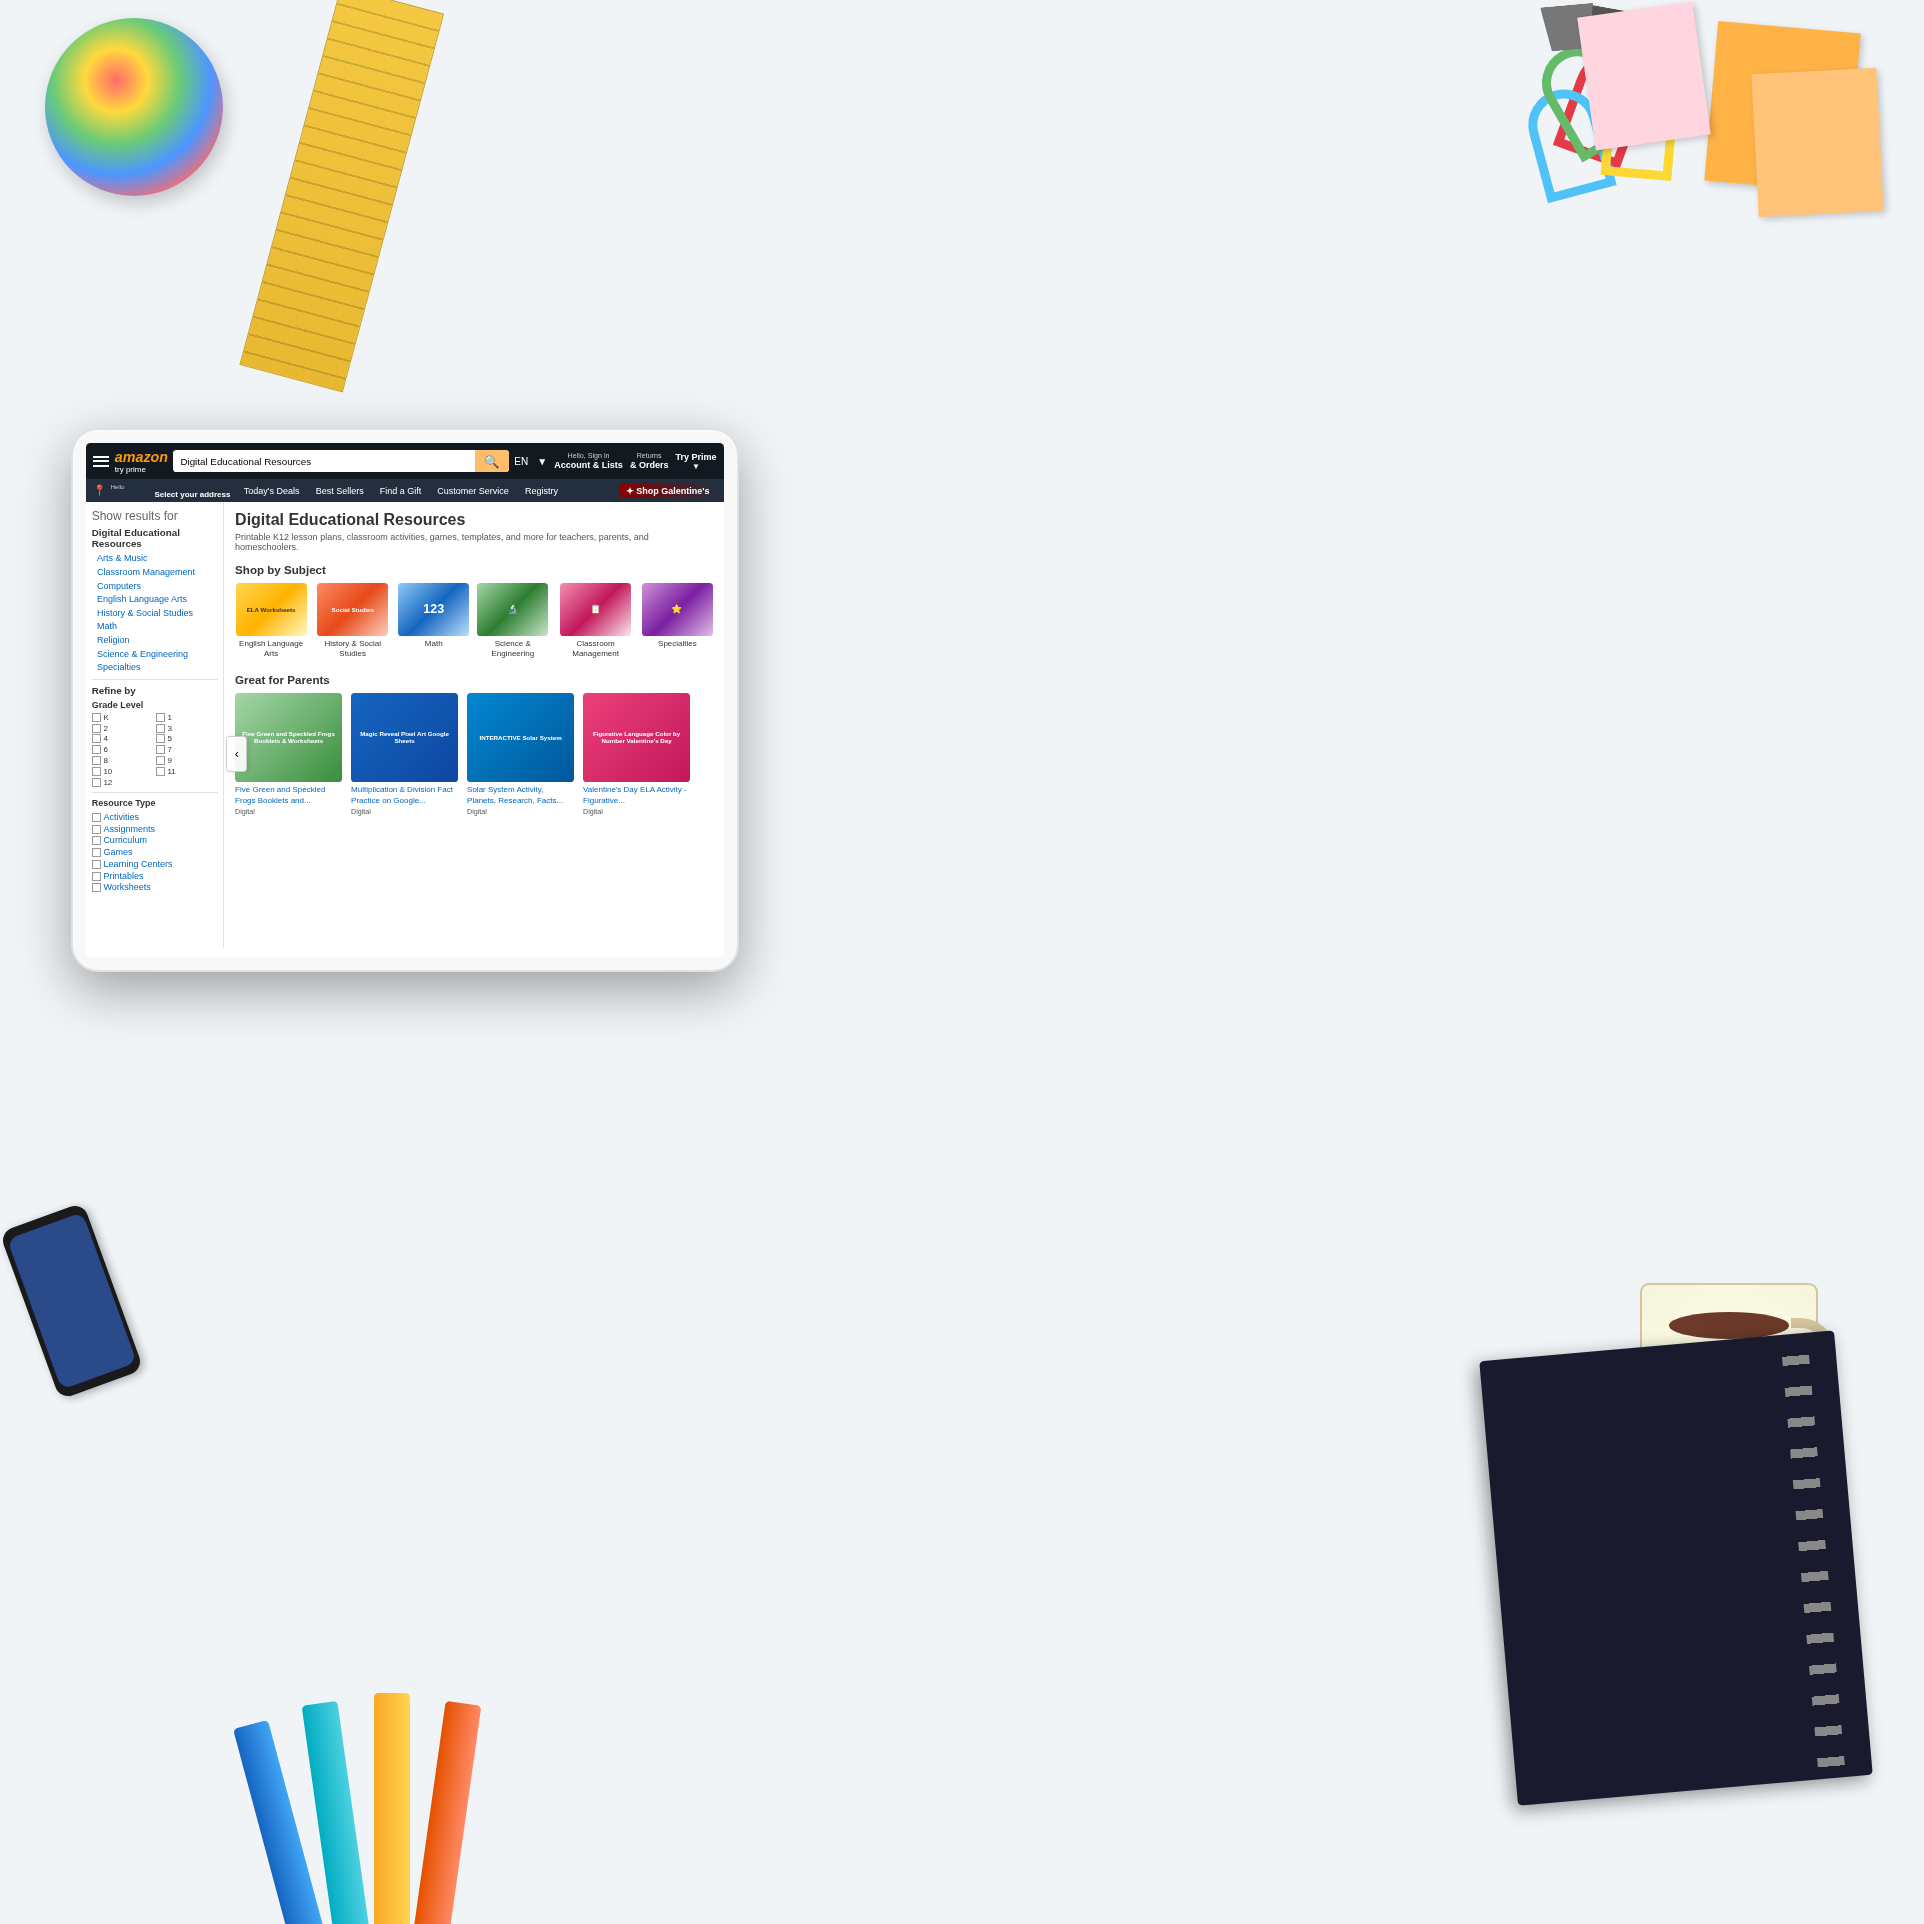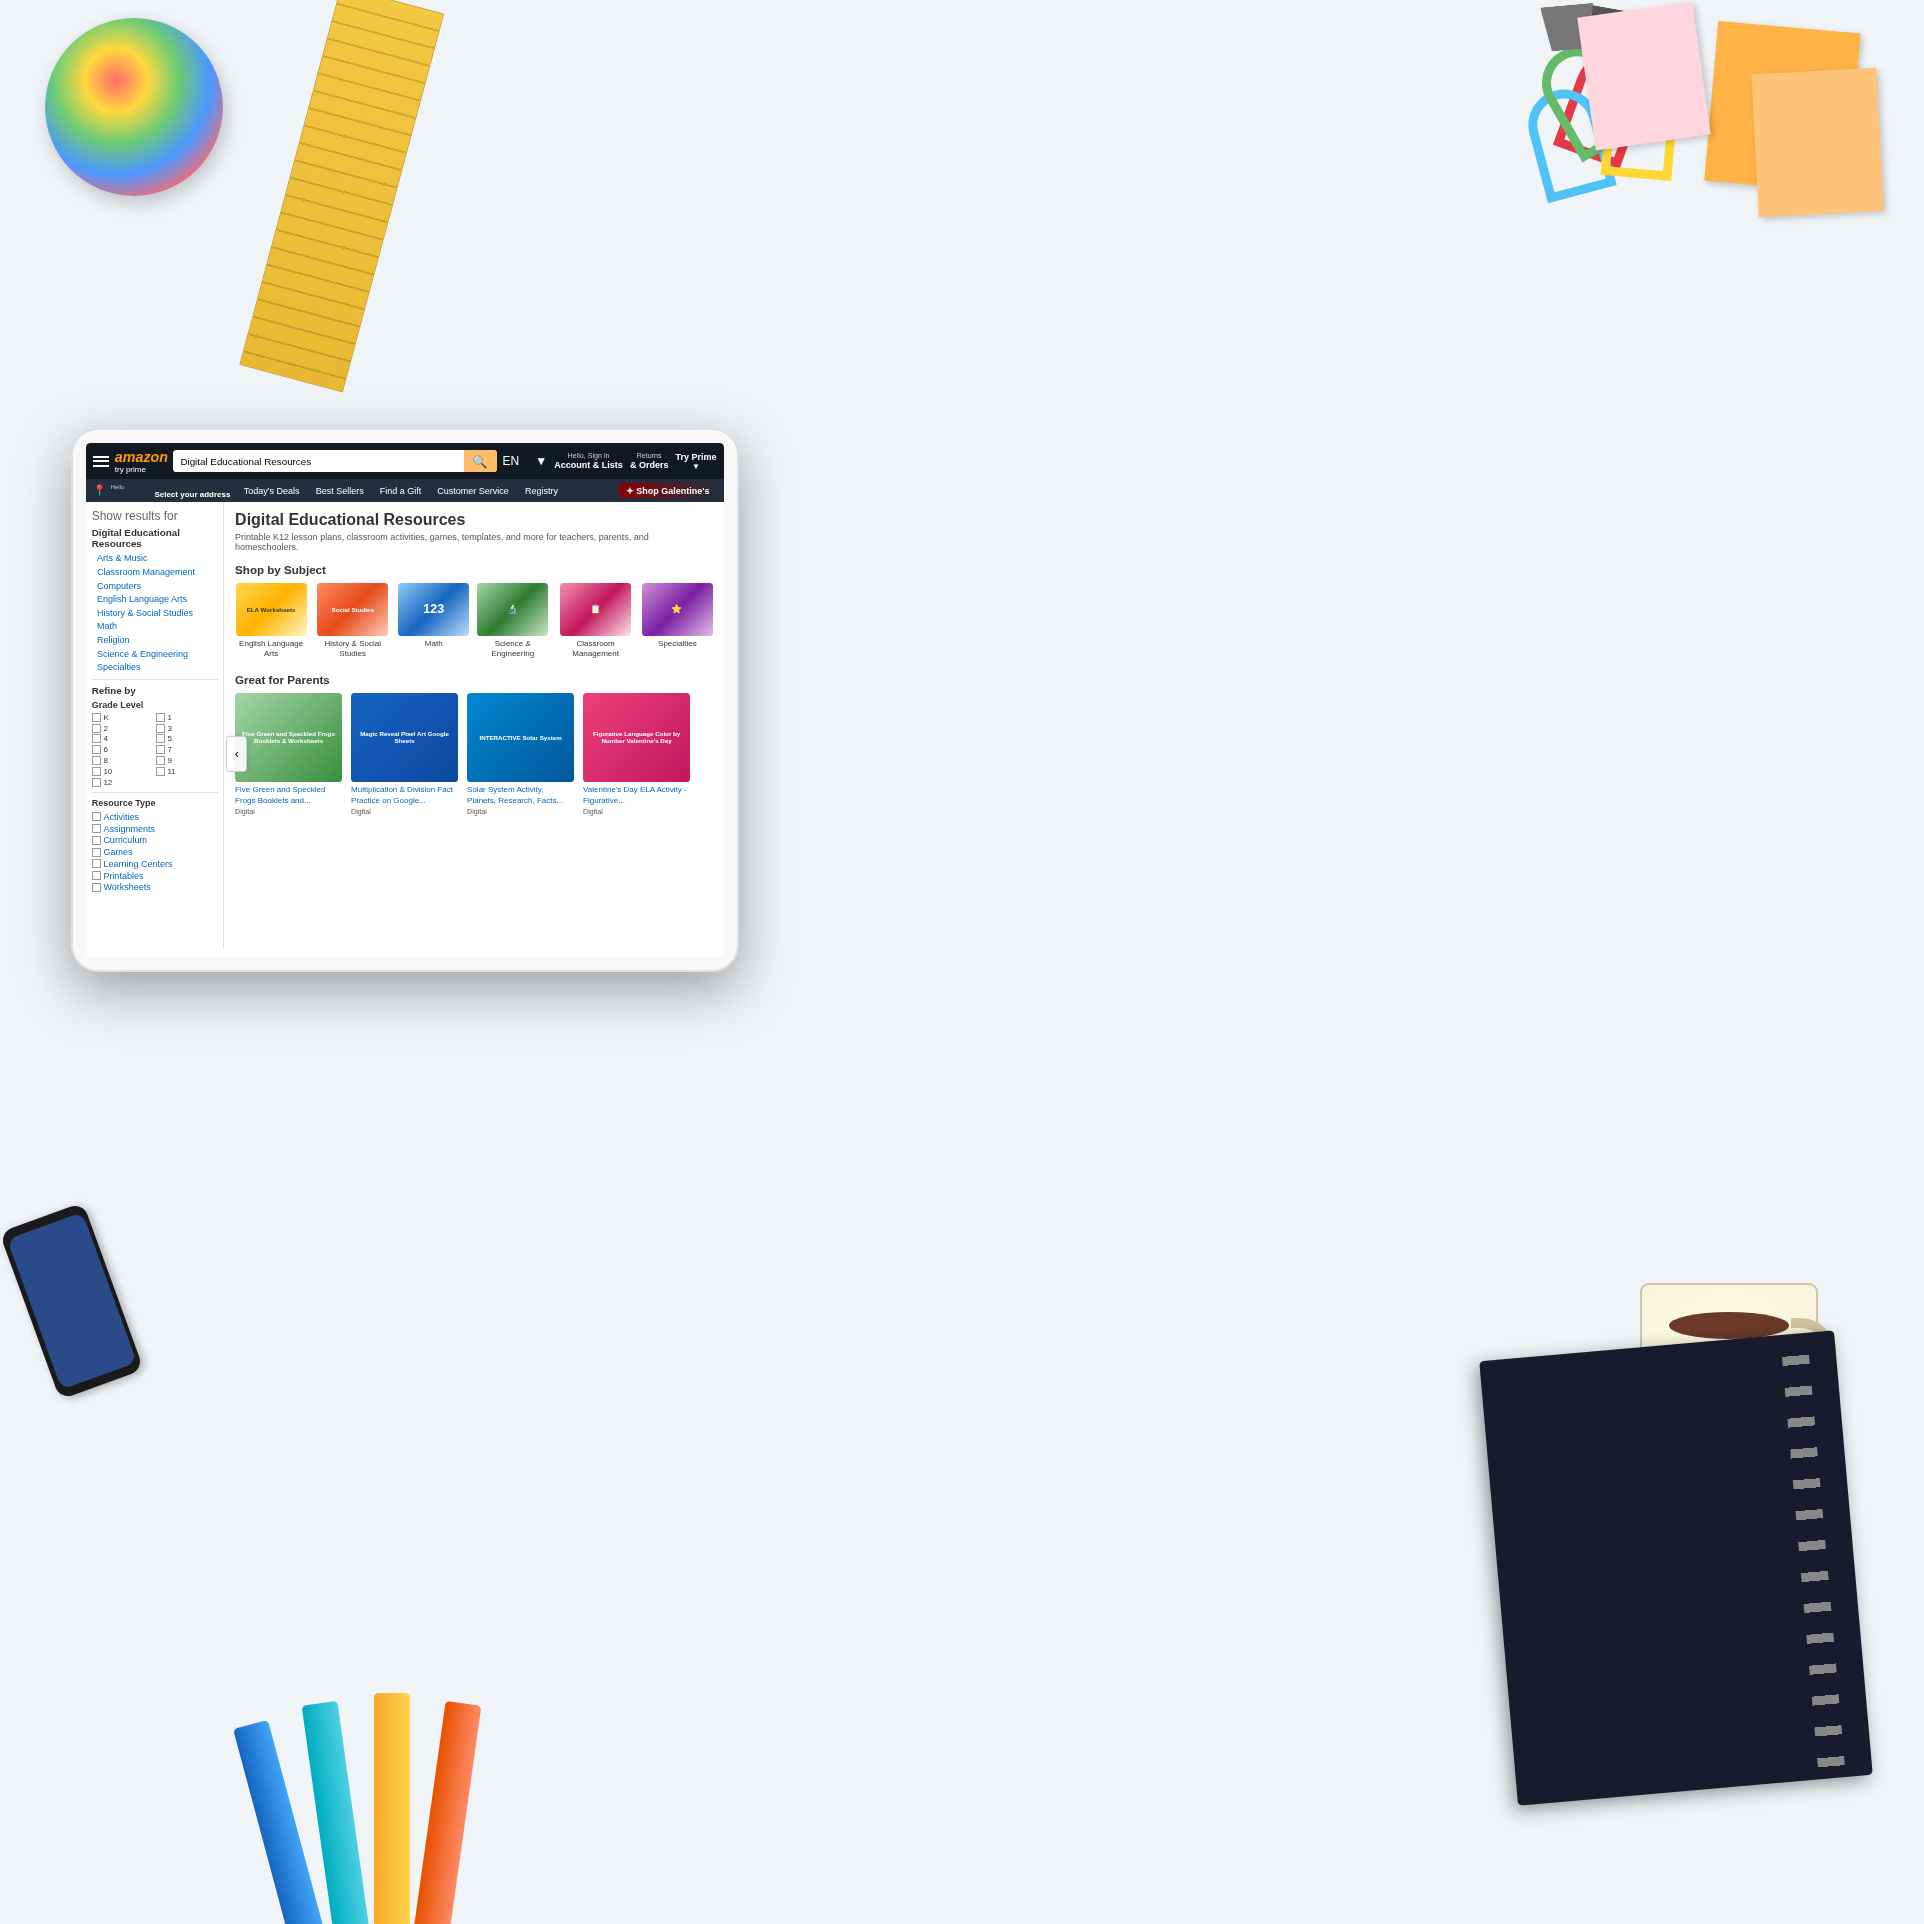--- a/index.html
+++ b/index.html
@@ -391,21 +391,21 @@
     }
     .grade-checkbox {
       width: 9px;
       height: 9px;
       border: 0.9px solid #999;
       background: white;
       cursor: pointer;
     }
     .resource-item {
       display: flex;
-      align-items: center;
+      align-items: flex-end;
       gap: 2.7px;
       font-size: 9px;
       color: #0066c0;
       padding: 0.9px 0;
       cursor: pointer;
     }
 
     
     .amz-content {
       flex: 1;
@@ -542,24 +542,24 @@
     .hline {
       width: 16px;
       height: 1.8px;
       background: white;
     }
     .location-pin { font-size: 10.7px; }
 
     
     .lang-btn {
       color: white;
-      font-size: 12px;
-      display: flex;
-      align-items: center;
-      gap: 16px;
+      font-size: 10px;
+      display: flex;
+      align-items: center;
+      gap: 9px;
       cursor: pointer;
     }
   </style>
 </head>
 <body>
 
 <div class="desk-bg"></div>
 
 <div class="rubber-band-ball"></div>
 

